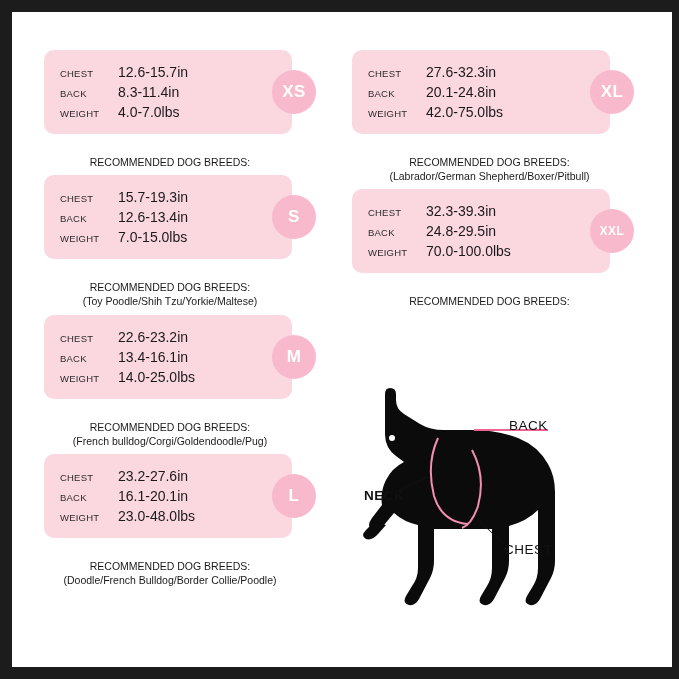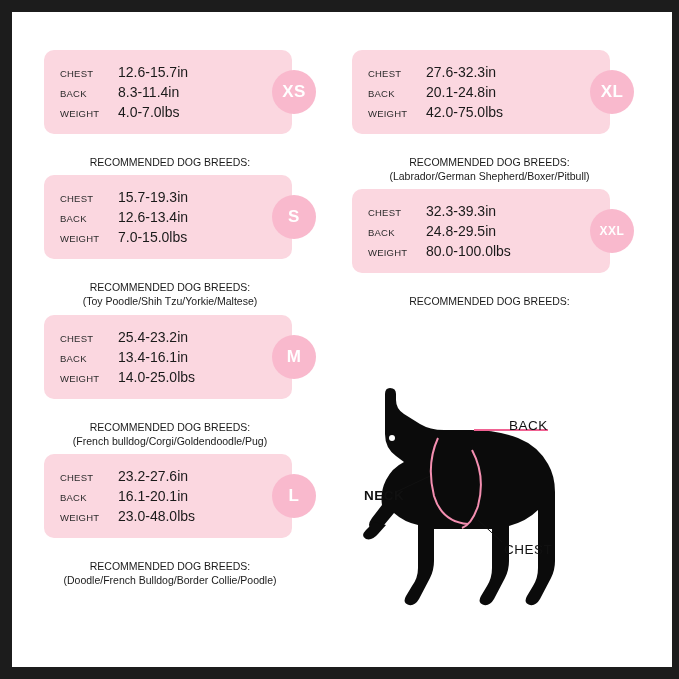--- a/index.html
+++ b/index.html
@@ -160,21 +160,21 @@
       <div class="breeds">
         <div>RECOMMENDED DOG BREEDS:</div>
         <div>(Toy Poodle/Shih Tzu/Yorkie/Maltese)</div>
       </div>
     </div>
 
     <div class="size-block">
       <div class="card">
         <div class="row">
           <span class="lbl">CHEST</span>
-          <span class="val">25.4-23.2in</span>
+          <span class="val">22.6-23.2in</span>
         </div>
         <div class="row">
           <span class="lbl">BACK</span>
           <span class="val">13.4-16.1in</span>
         </div>
         <div class="row">
           <span class="lbl">WEIGHT</span>
           <span class="val">14.0-25.0lbs</span>
         </div>
         <div class="badge">M</div>
@@ -238,21 +238,21 @@
         <div class="row">
           <span class="lbl">CHEST</span>
           <span class="val">32.3-39.3in</span>
         </div>
         <div class="row">
           <span class="lbl">BACK</span>
           <span class="val">24.8-29.5in</span>
         </div>
         <div class="row">
           <span class="lbl">WEIGHT</span>
-          <span class="val">80.0-100.0lbs</span>
+          <span class="val">70.0-100.0lbs</span>
         </div>
         <div class="badge small-text">XXL</div>
       </div>
       <div class="breeds">
         <div>RECOMMENDED DOG BREEDS:</div>
       </div>
     </div>
 
   </div>
 

